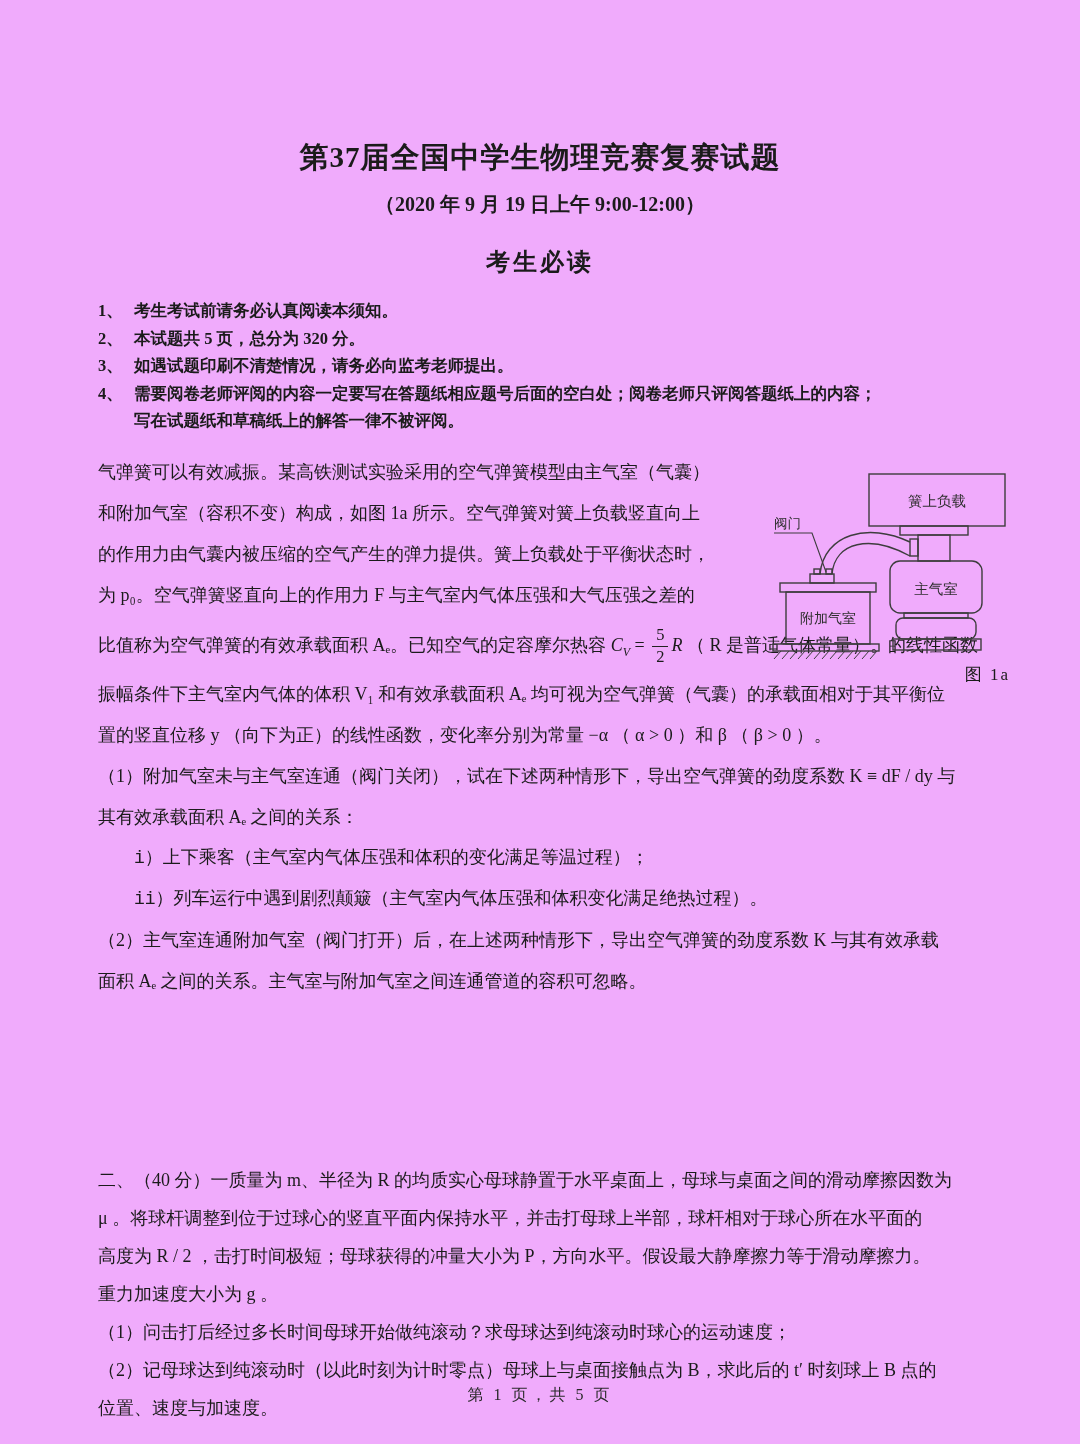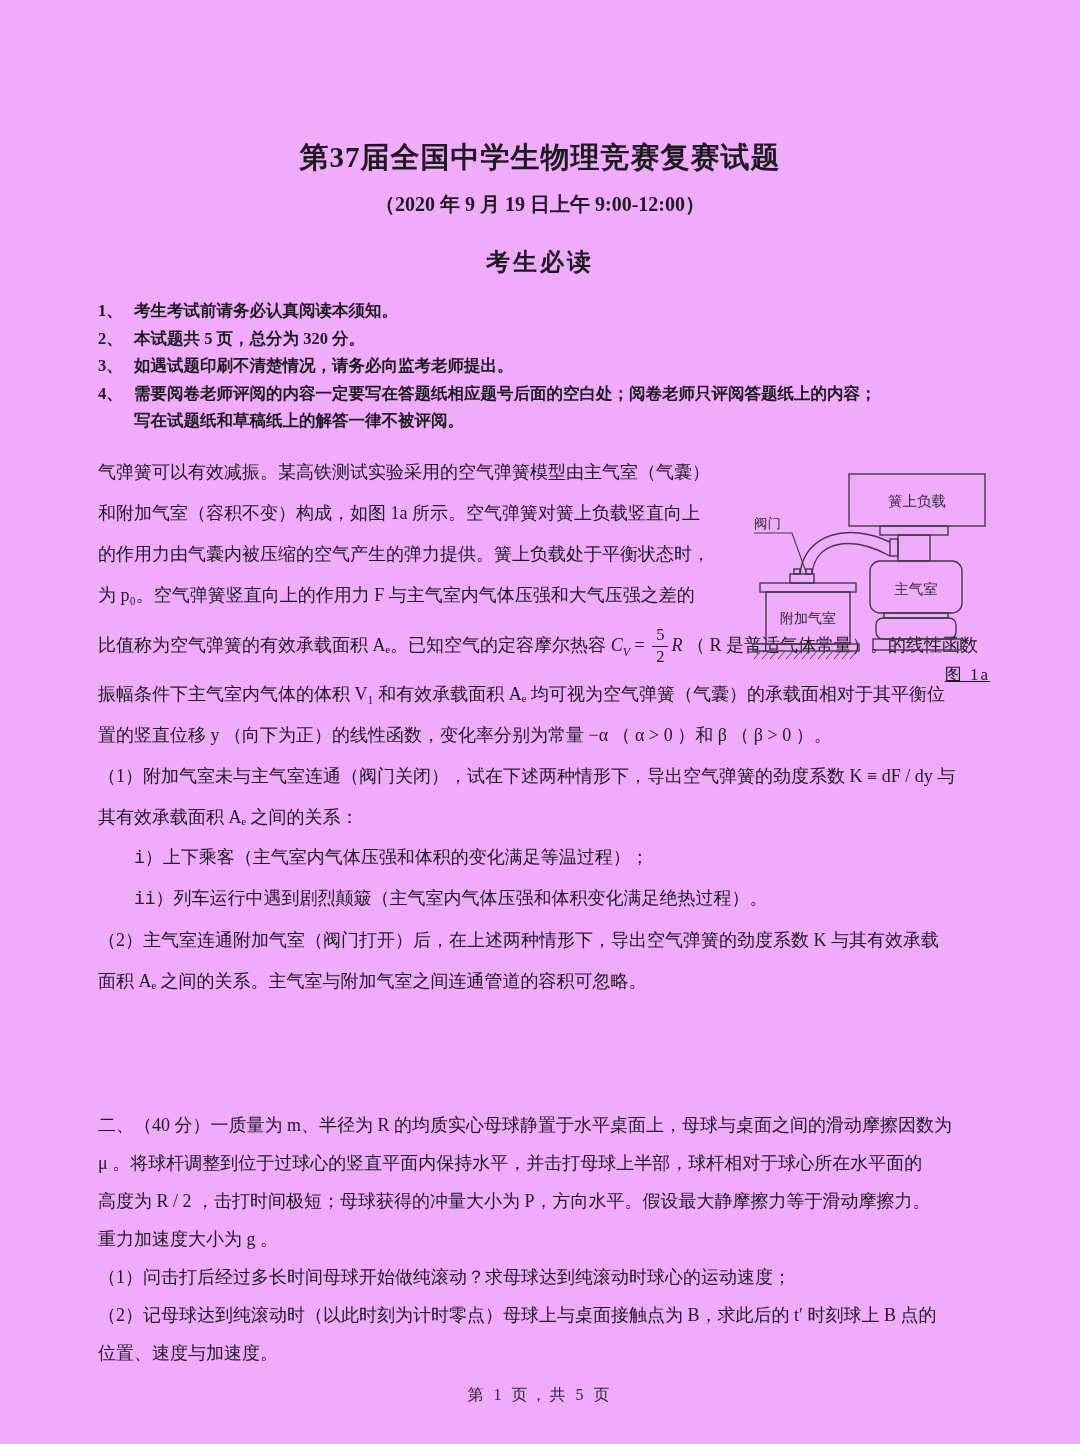--- a/index.html
+++ b/index.html
@@ -19,34 +19,34 @@
   .notice-heading {
     position: absolute; top: 246px; left: 0; width: 100%;
     text-align: center; font-size: 24px; font-weight: 700; letter-spacing: 3px;
   }
   .notice { position: absolute; top: 297px; left: 98px; width: 900px; font-size: 16.5px; font-weight: 700; }
   .notice-item { display: flex; }
   .notice-item .num { flex: none; width: 36px; line-height: 27.5px; }
   .notice-item .lines div { line-height: 27.5px; white-space: nowrap; }
   .problem { position: absolute; left: 98px; width: 905px; font-size: 18px; }
   #p1 { top: 452px; }
-  #p2 { top: 1106px; }
+  #p2 { top: 1161px; }
   .p-line { line-height: 41px; white-space: nowrap; }
   #p2 .p-line { line-height: 38px; }
   .p-line.indent { padding-left: 36px; font-family: Liberation Mono, monospace; }
   .frac-line { height: 58px; line-height: 58px; white-space: pre; }
   .frac-line i, .frac-line sub { white-space: pre; }
   .frac {
     display: inline-flex; flex-direction: column; align-items: center;
     vertical-align: middle; line-height: 1.15; margin: 0 3px; font-size: 16.5px;
   }
   .frac .fn { border-bottom: 1.4px solid #222; padding: 0 4px 1px; }
   .frac .fd { padding-top: 1px; }
   .frac-line sub { font-size: 12px; font-style: italic; }
-  .figure { position: absolute; left: 752px; top: 466px; width: 256px; font-size: 17px; text-decoration: underline; }
+  .figure { position: absolute; left: 772px; top: 466px; width: 256px; font-size: 17px; }
   .figure svg { display: block; }
   .fig-caption { width: 100%; text-align: right; margin-top: 1px; margin-left: -18px; letter-spacing: 2px; }
   .footer {
     position: absolute; top: 1385px; left: 0; width: 100%;
     text-align: center; font-size: 16px; letter-spacing: 3px; color: #2a2a2a;
   }
   svg text { font-family: "Liberation Serif", "DejaVu Serif", serif; fill: #2e2e2e; }
 </style>
 </head>
 <body>

